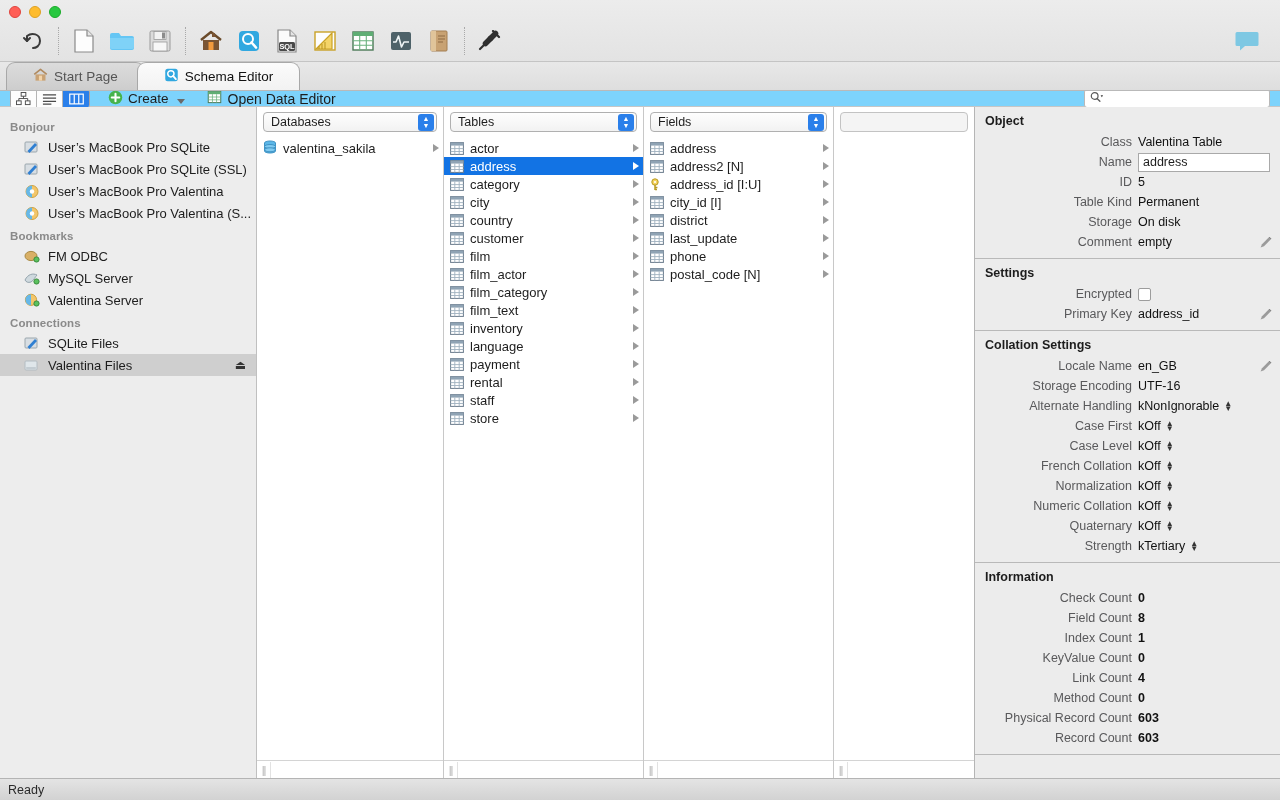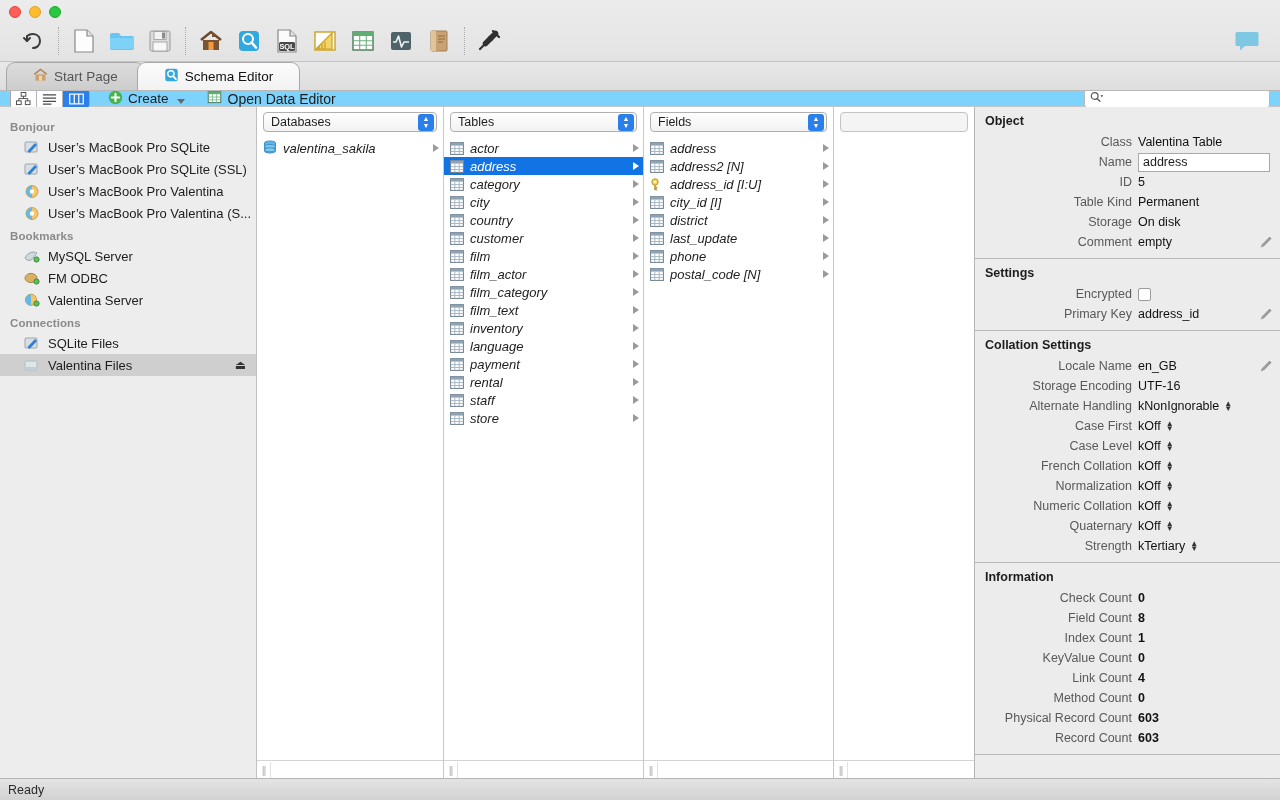--- a/index.html
+++ b/index.html
@@ -119,21 +119,21 @@
     margin: 5px 6px; height: 20px; background: #f4f4f4;
     border: 1px solid #c3c3c3; border-radius: 4px;
   }
 
   .list { flex: 1 1 auto; background: #fff; overflow: hidden; padding-top: 2px; }
   .row {
     height: 18px; display: flex; align-items: center; gap: 6px; padding: 0 4px 0 6px;
     font-size: 13px; cursor: default; white-space: nowrap;
   }
   .row.sel { background: #1273e4; color: #fff; }
-  .row .name { flex: 1 1 auto; overflow: hidden; text-overflow: ellipsis; font-style: italic; }
+  .row .name { flex: 1 1 auto; overflow: hidden; text-overflow: ellipsis; }
   .disc { width: 0; height: 0; border-top: 4.5px solid transparent; border-bottom: 4.5px solid transparent; border-left: 6px solid #9a9a9a; flex: 0 0 auto; }
   .row.sel .disc { border-left-color: #fff; }
 
   .grip { height: 18px; background: #fff; border-top: 1px solid #d4d4d4; display: flex; align-items: center; flex: 0 0 auto; }
   .grip .g { width: 14px; height: 16px; display: flex; align-items: center; justify-content: center; color: #b0b0b0; font-size: 11px; letter-spacing: -1px; border-right: 1px solid #e2e2e2;}
 
   
   .inspector {
     width: 306px; flex: 0 0 306px; background: #ececec; border-left: 1px solid #b5b5b5;
     overflow: hidden; display: flex; flex-direction: column;
@@ -393,34 +393,34 @@
               <circle cx="8" cy="7.5" r="2.2" fill="#fff"></circle>
             </svg>
           </span>
         <span>User’s MacBook Pro Valentina (S...</span>
       </div>
 
       <div class="side-group">Bookmarks</div>
       <div class="side-item">
         <span class="ic">
             <svg width="16" height="14" viewBox="0 0 16 14">
+              <ellipse cx="7" cy="7" rx="6" ry="4.6" fill="#d9b066" stroke="#a98a45"></ellipse>
+              <circle cx="12.5" cy="10.5" r="2.6" fill="#5bc15e" stroke="#3a8c3d"></circle>
+            </svg>
+          </span>
+        <span>FM ODBC</span>
+      </div>
+      <div class="side-item">
+        <span class="ic">
+            <svg width="16" height="14" viewBox="0 0 16 14">
               <path d="M1 9 C4 3 9 2 13 4 C11 6 10 9 7 11 C4 12 2 11 1 9 z" fill="#cfd9de" stroke="#95a4ad"></path>
               <circle cx="12.5" cy="10.5" r="2.6" fill="#5bc15e" stroke="#3a8c3d"></circle>
             </svg>
           </span>
         <span>MySQL Server</span>
-      </div>
-      <div class="side-item">
-        <span class="ic">
-            <svg width="16" height="14" viewBox="0 0 16 14">
-              <ellipse cx="7" cy="7" rx="6" ry="4.6" fill="#d9b066" stroke="#a98a45"></ellipse>
-              <circle cx="12.5" cy="10.5" r="2.6" fill="#5bc15e" stroke="#3a8c3d"></circle>
-            </svg>
-          </span>
-        <span>FM ODBC</span>
       </div>
       <div class="side-item">
         <span class="ic">
             <svg width="16" height="14" viewBox="0 0 16 14">
               <circle cx="7" cy="6.8" r="5.6" fill="#f3c66a" stroke="#cfa23f"></circle>
               <path d="M7 1.2 a5.6 5.6 0 0 0 0 11.2 z" fill="#66b8e8"></path>
               <circle cx="12.5" cy="10.5" r="2.6" fill="#5bc15e" stroke="#3a8c3d"></circle>
             </svg>
           </span>
         <span>Valentina Server</span>

